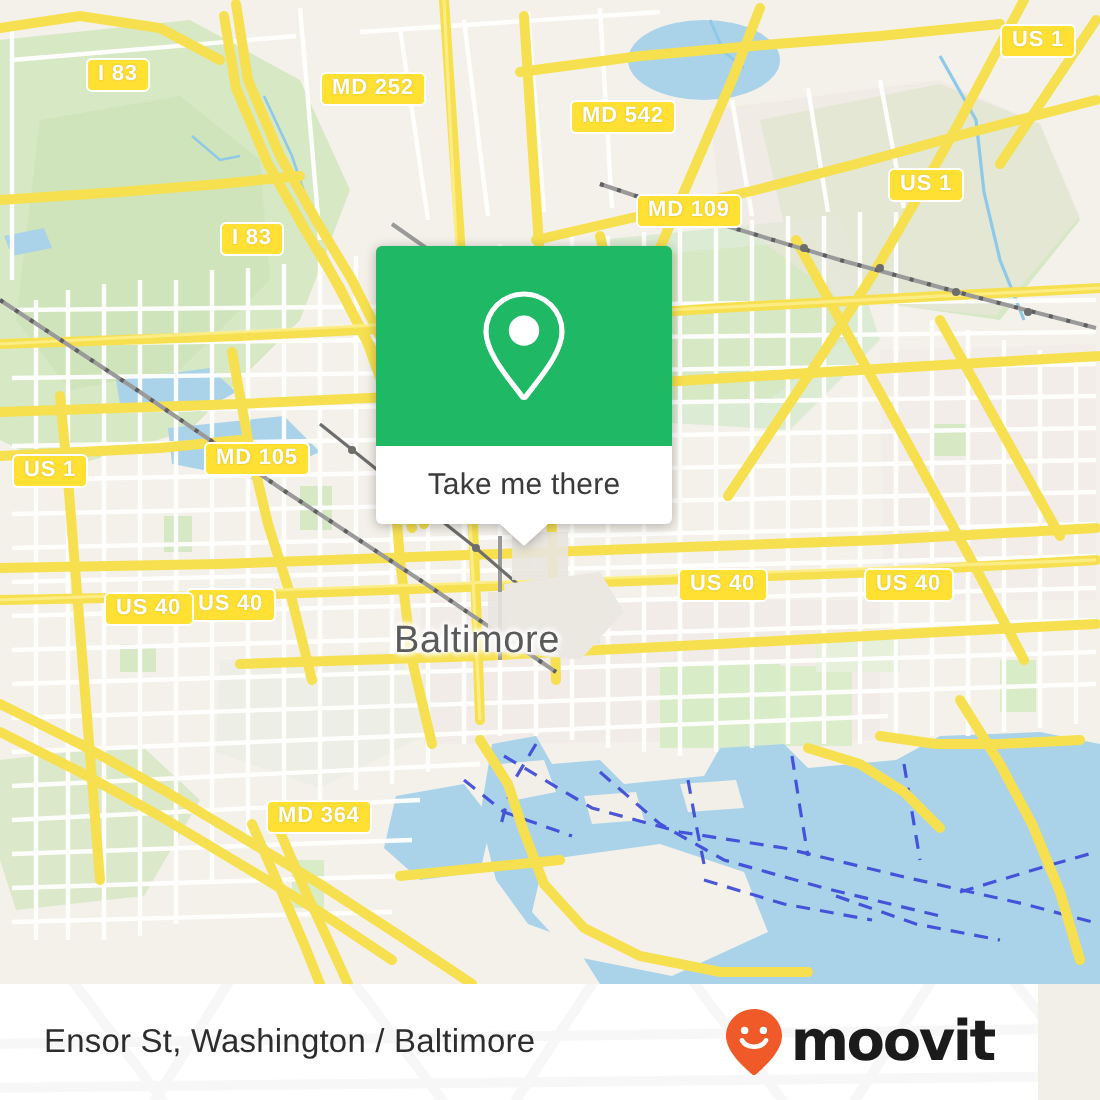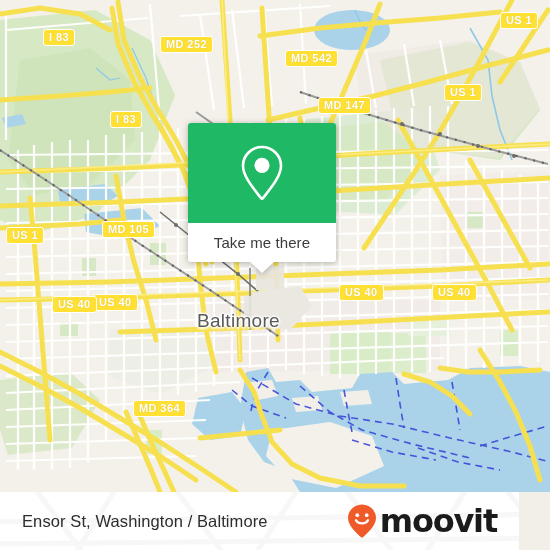--- a/index.html
+++ b/index.html
@@ -138,21 +138,21 @@
     z-index: 2;
   }
   #brand {
     position: relative;
     display: flex;
     align-items: center;
     gap: 2px;
     z-index: 2;
   }
   #brand-name {
-    font-size: 32px;
+    font-size: 28px;
     color: #1b1b1b;
     font-family: "DejaVu Sans", sans-serif;
     font-weight: bold;
     letter-spacing: -1.2px;
     line-height: 30px;
   }
 </style>
 </head>
 <body>
 
@@ -398,21 +398,21 @@
           <rect x="276" y="302" width="24" height="20"></rect>
         </g>
 
         <path d="M252 292 L300 286 L312 306 L290 330 L254 326 Z" fill="#ebe8e2"></path>
       </g>
     </svg>
 
     <div class="shield" style="left:160px;top:36px;">MD 252</div>
     <div class="shield" style="left:285px;top:19px;margin-top:31px;">MD 542</div>
     <div class="shield" style="left:500px;top:12px;">US 1</div>
-    <div class="shield" style="left:318px;top:97px;">MD 147</div>
+    <div class="shield" style="left:318px;top:97px;">MD 109</div>
     <div class="shield" style="left:444px;top:84px;">US 1</div>
     <div class="shield" style="left:43px;top:29px;">I 83</div>
     <div class="shield" style="left:110px;top:111px;">I 83</div>
     <div class="shield" style="left:6px;top:227px;">US 1</div>
     <div class="shield" style="left:102px;top:221px;">MD 105</div>
     <div class="shield" style="left:93px;top:294px;">US 40</div>
     <div class="shield" style="left:52px;top:296px;">US 40</div>
     <div class="shield" style="left:339px;top:284px;">US 40</div>
     <div class="shield" style="left:432px;top:284px;">US 40</div>
     <div class="shield" style="left:133px;top:400px;">MD 364</div>

